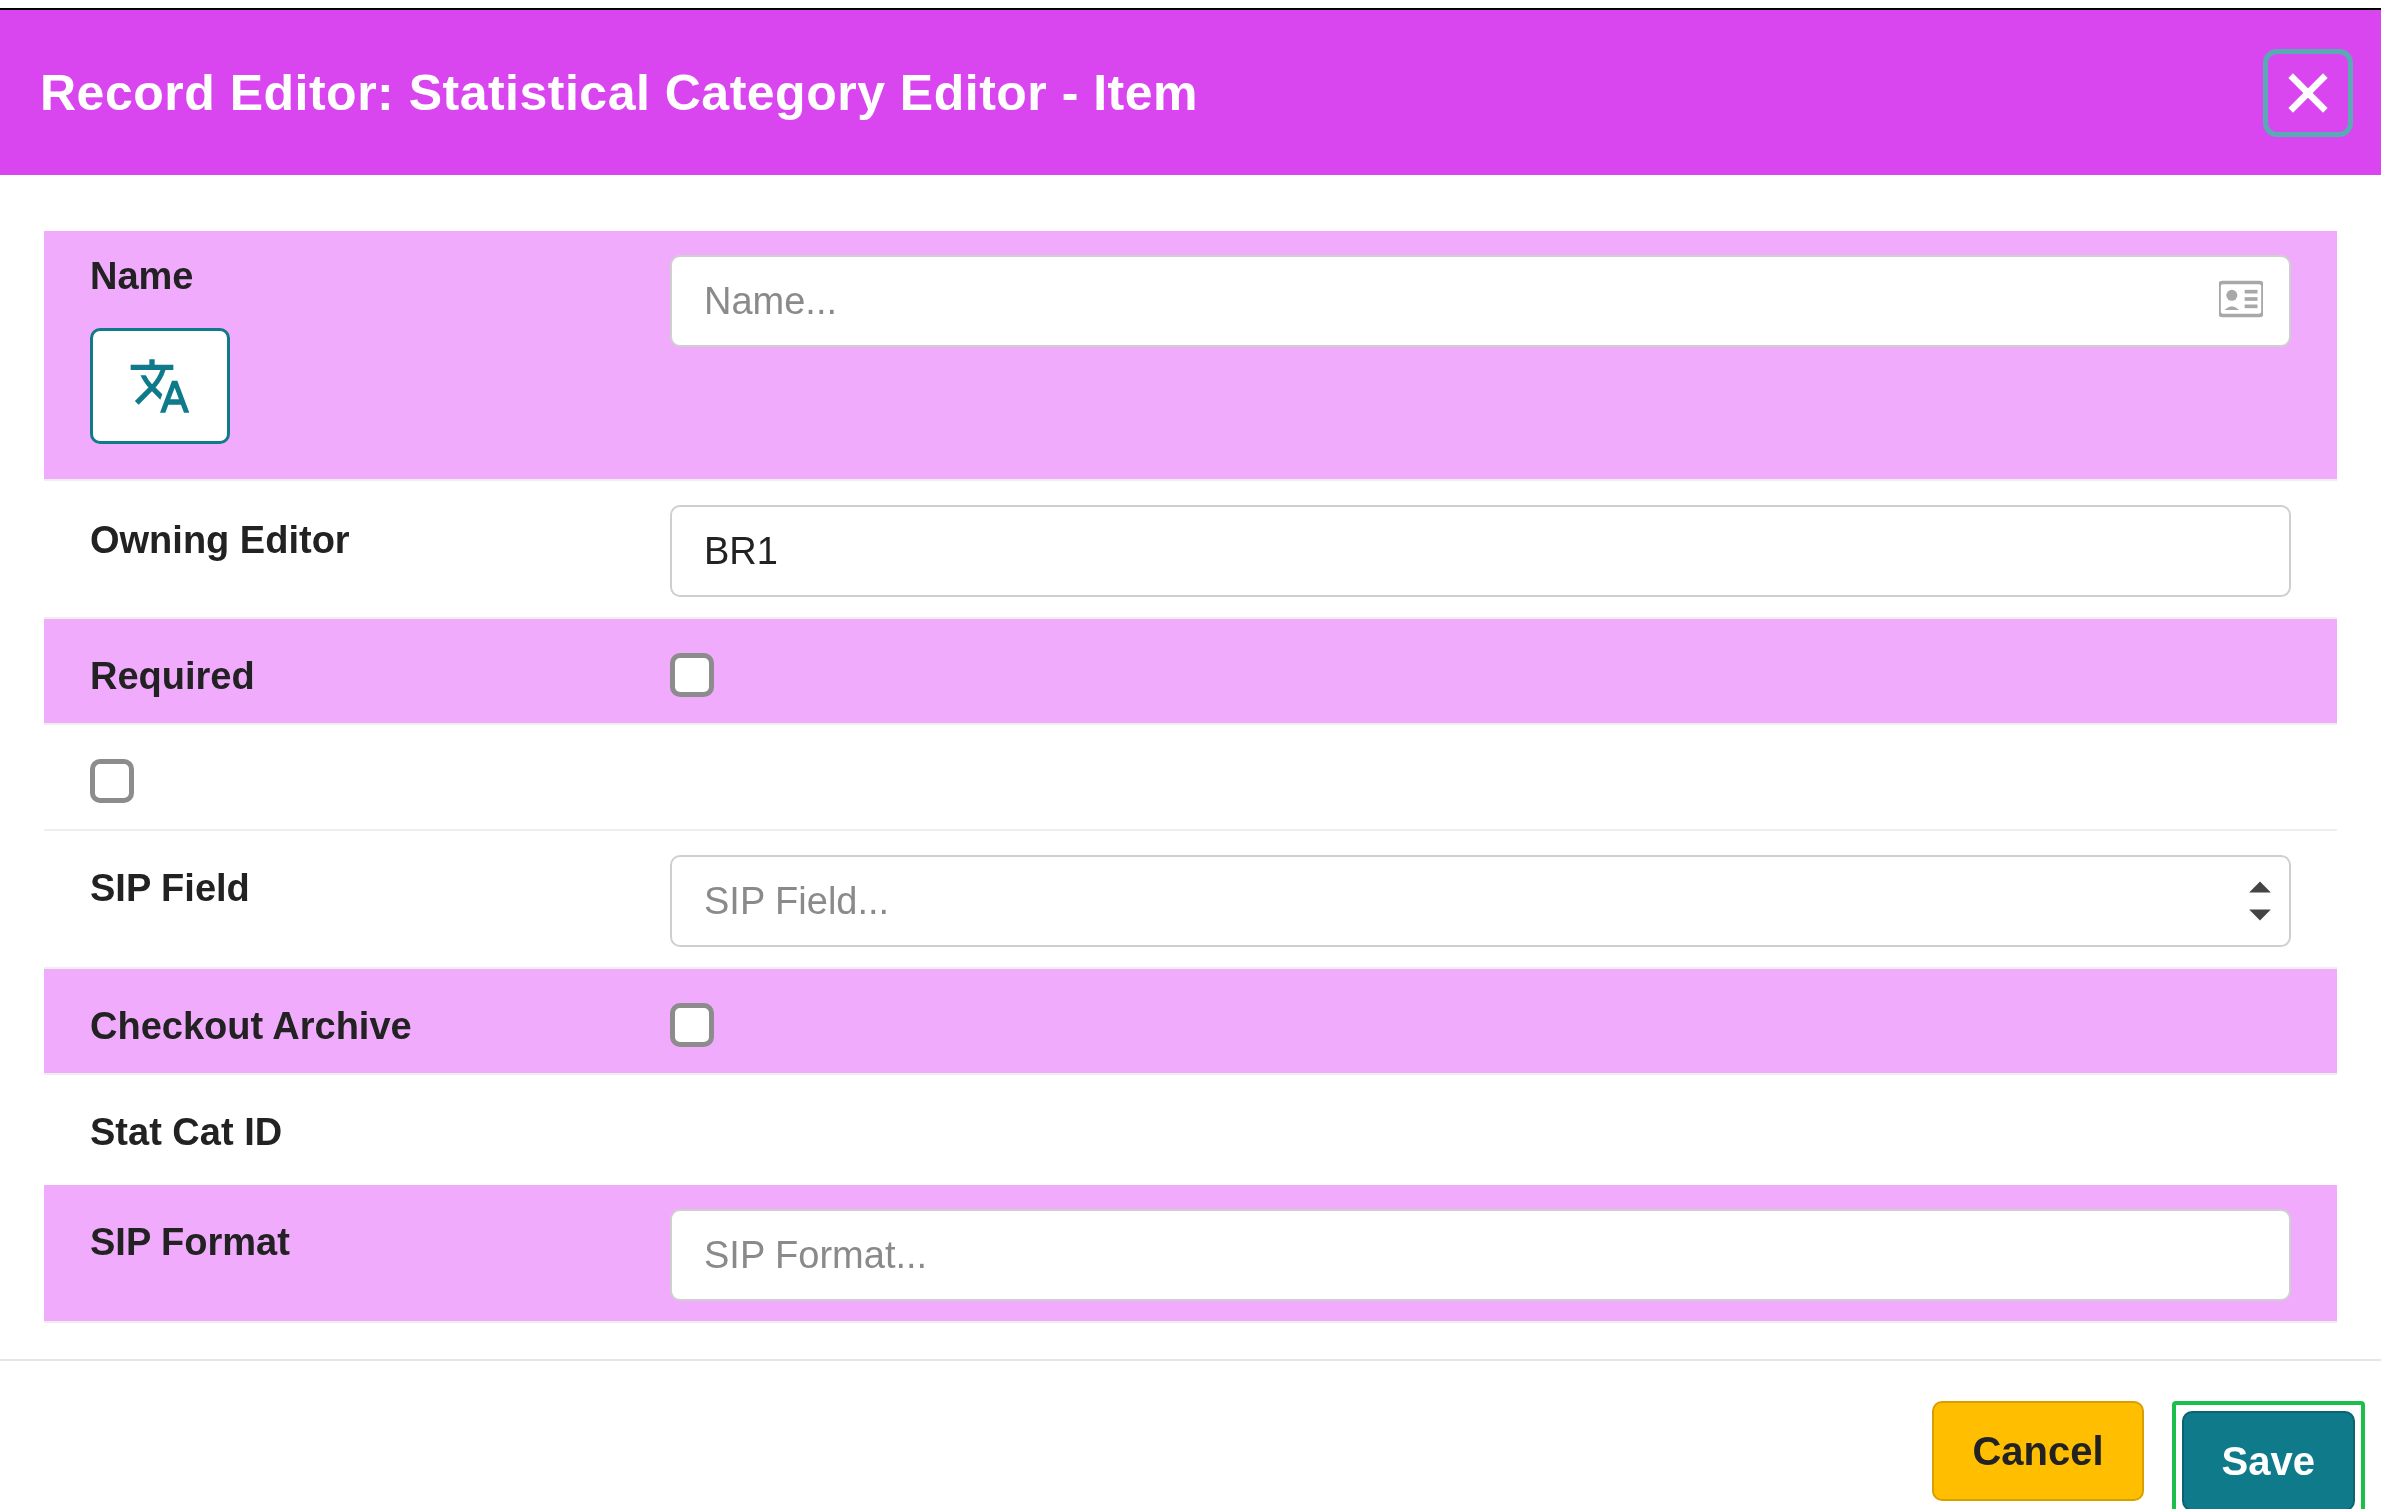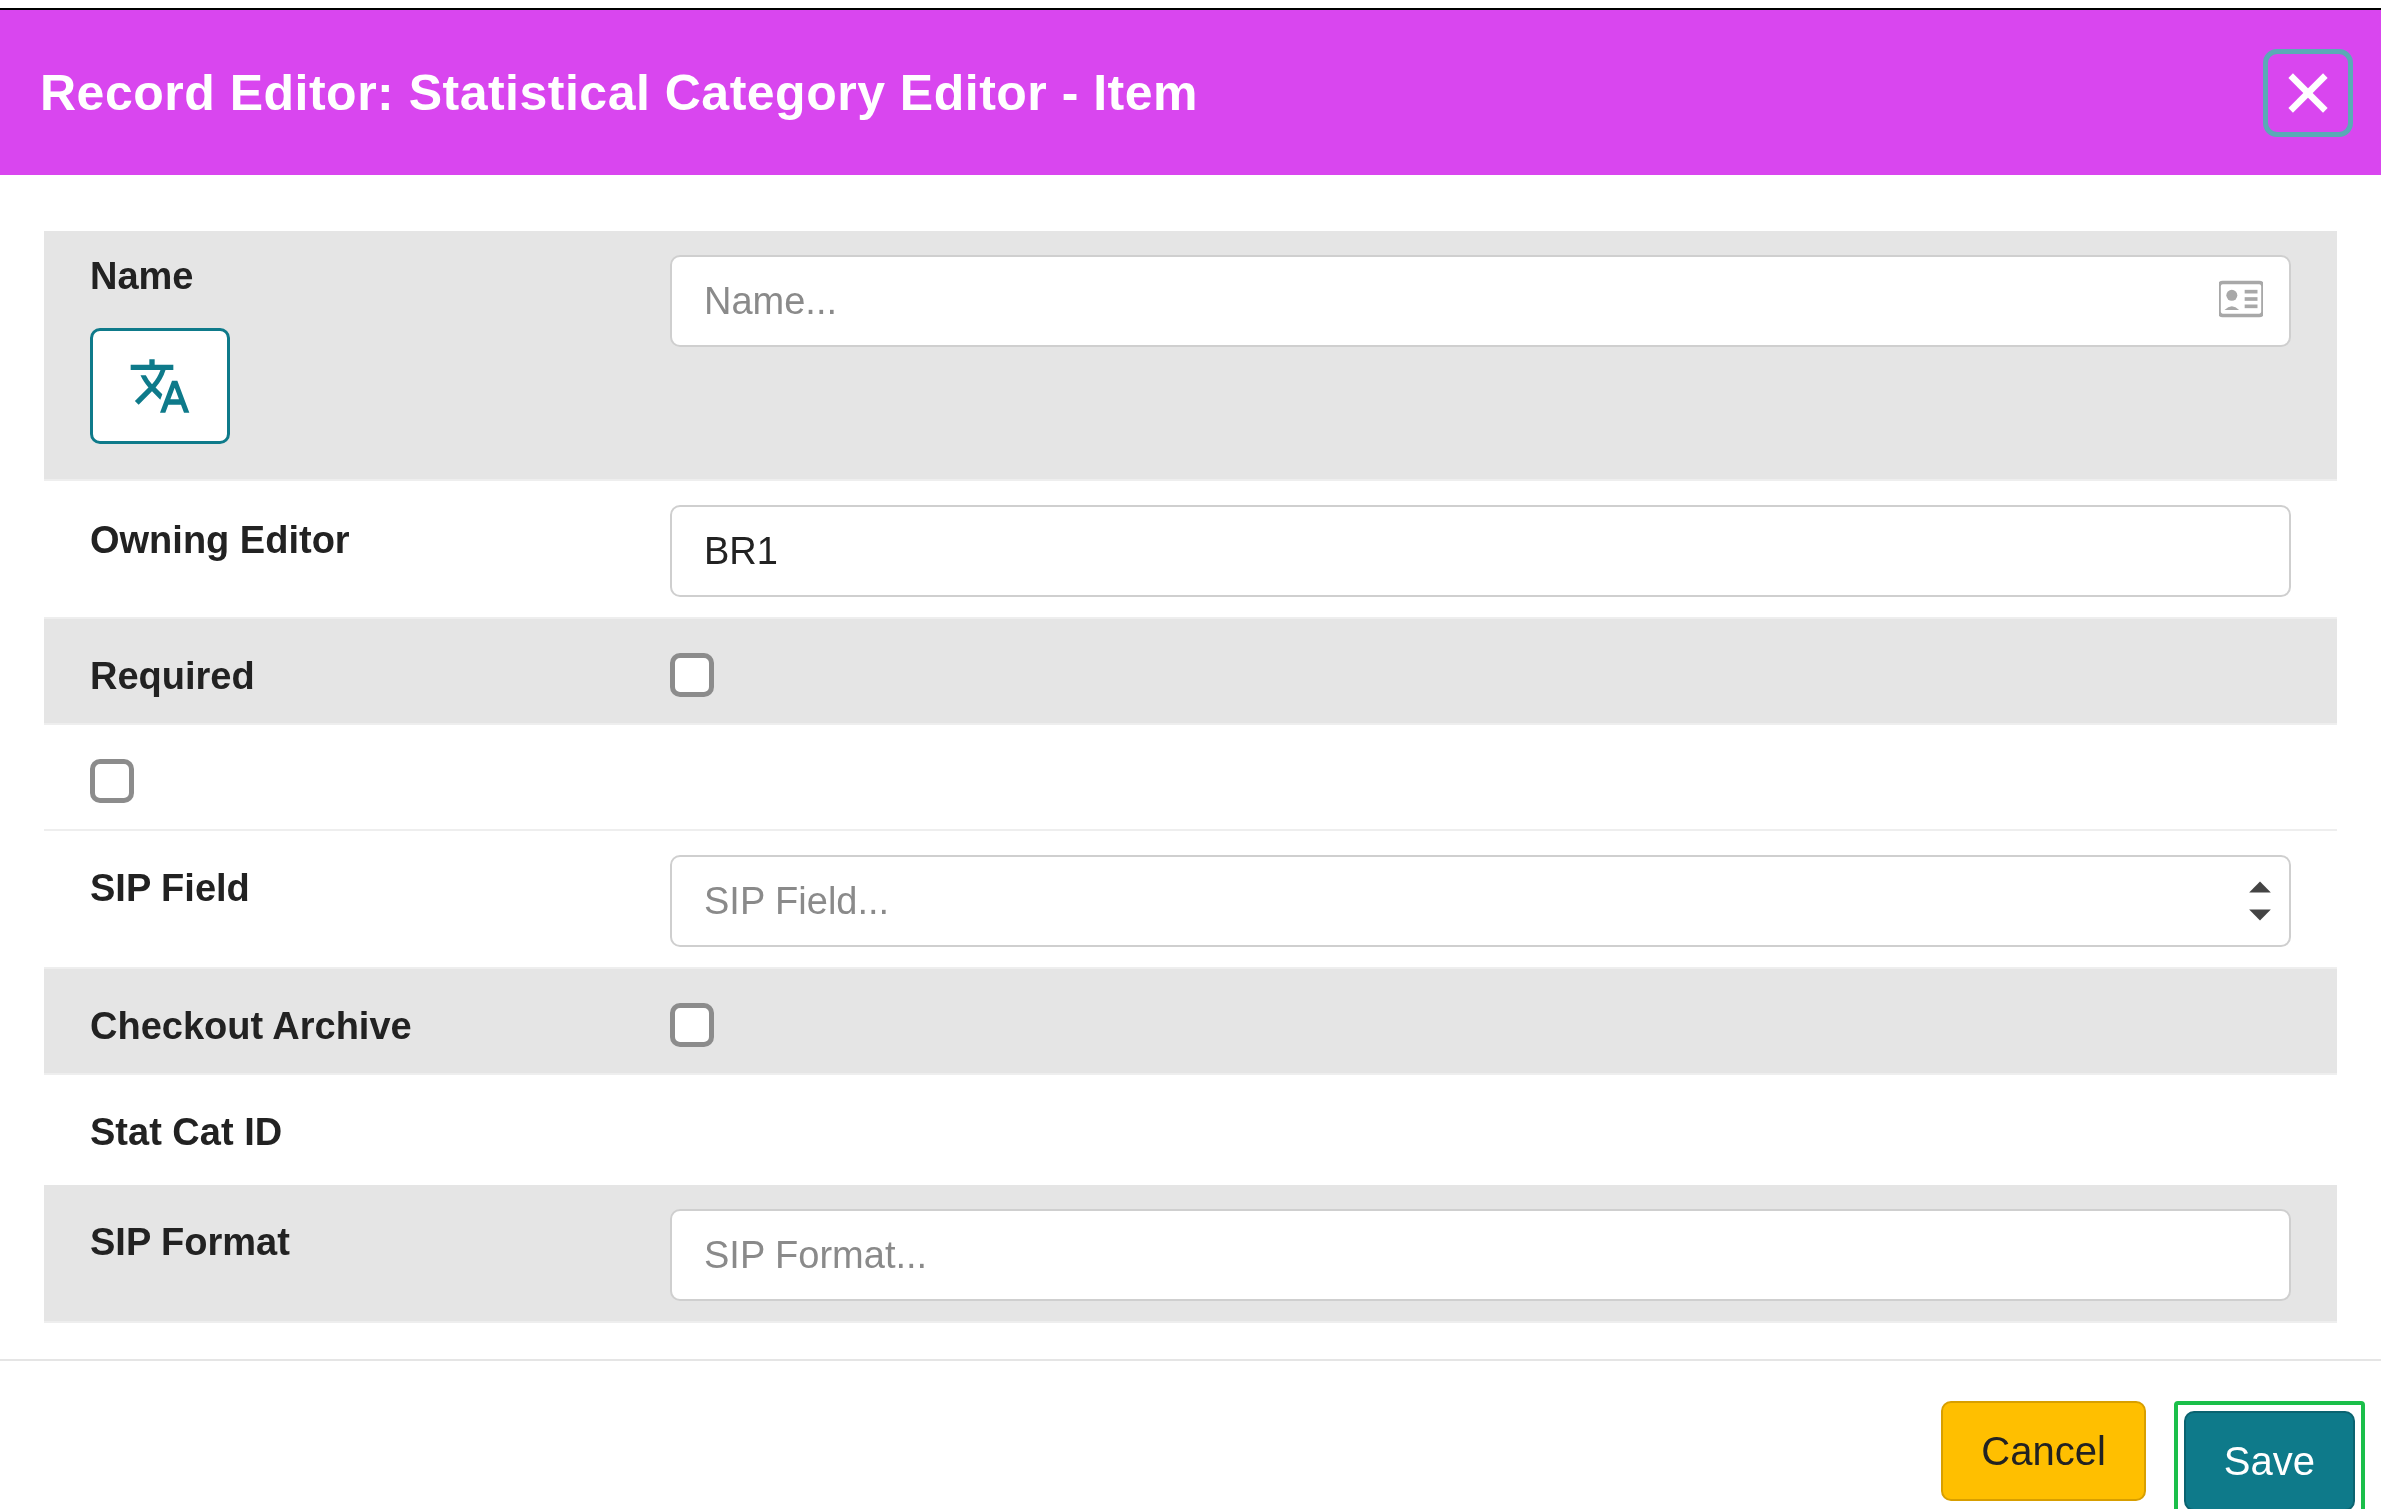--- a/index.html
+++ b/index.html
@@ -50,21 +50,21 @@
   }
 
   .field-row {
     display: grid;
     grid-template-columns: 580px 1fr;
     align-items: flex-start;
     padding: 20px 46px 20px 46px;
     border-bottom: 2px solid #eee;
     min-height: 106px;
   }
-  .field-row.alt { background: #e5e5e5; }
+  .field-row.alt { background: #f0abfc; }
   .field-row.white { background: #fff; }
   .field-label {
     font-size: 38px;
     font-weight: 700;
     color: #222;
     padding-top: 16px;
   }
   .field-control { padding-top: 4px; }
 
   .text-input, .combo-input {
@@ -141,21 +141,21 @@
     display: flex;
     justify-content: flex-end;
     gap: 28px;
     padding: 40px 16px 40px 44px;
   }
   .btn {
     height: 100px;
     padding: 0 38px;
     border-radius: 10px;
     font-size: 40px;
-    font-weight: 400;
+    font-weight: 700;
     cursor: pointer;
     border: 2px solid transparent;
     display: flex;
     align-items: center;
     justify-content: center;
   }
   .btn-cancel {
     background: #ffbf00;
     color: #222;
     border-color: #d89f00;

